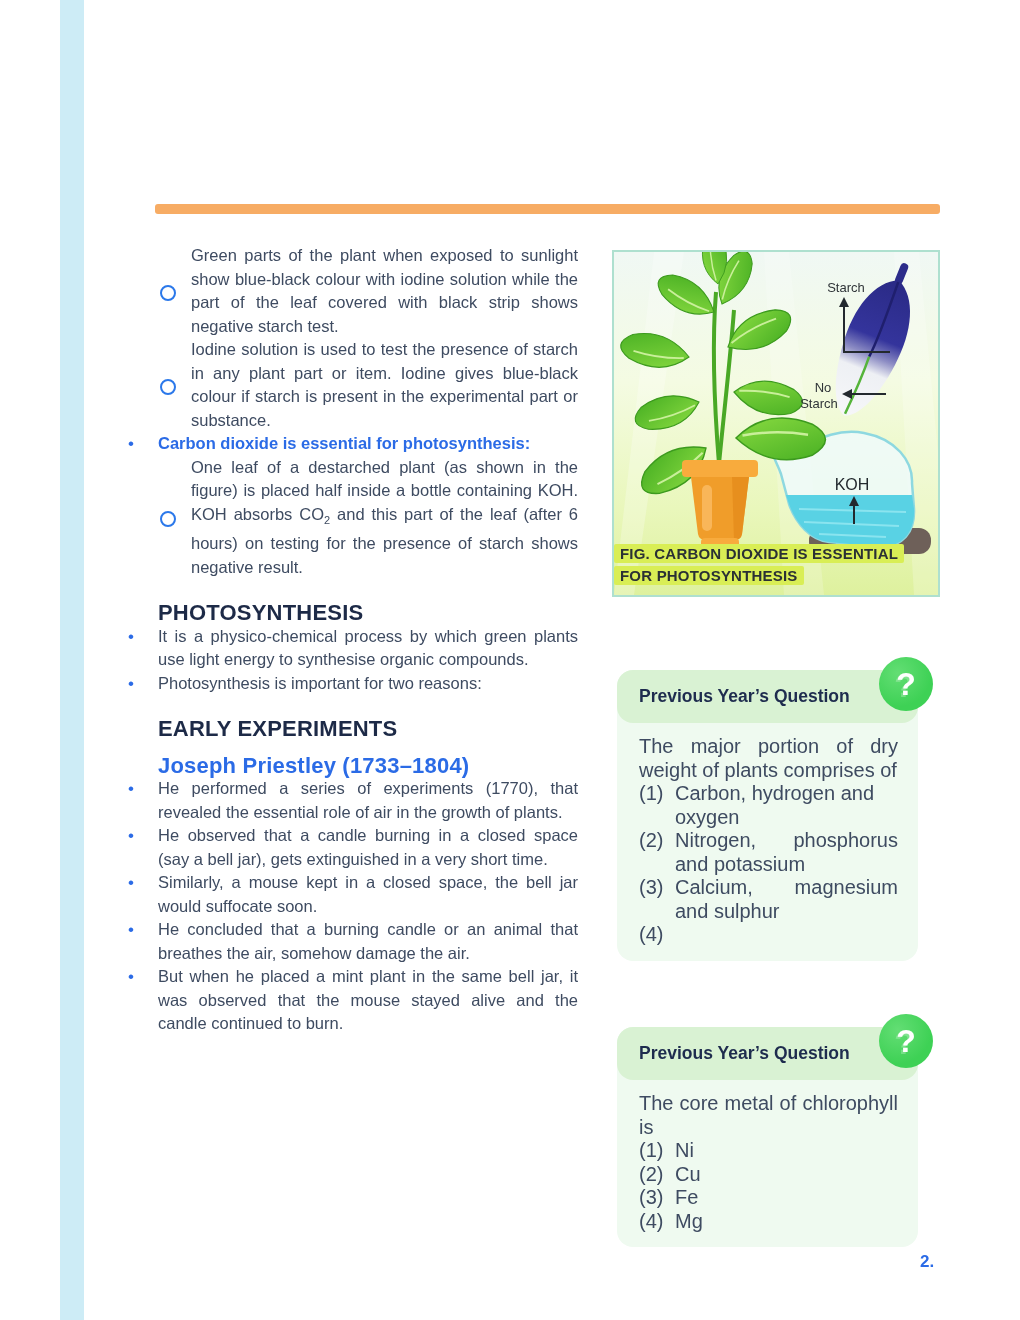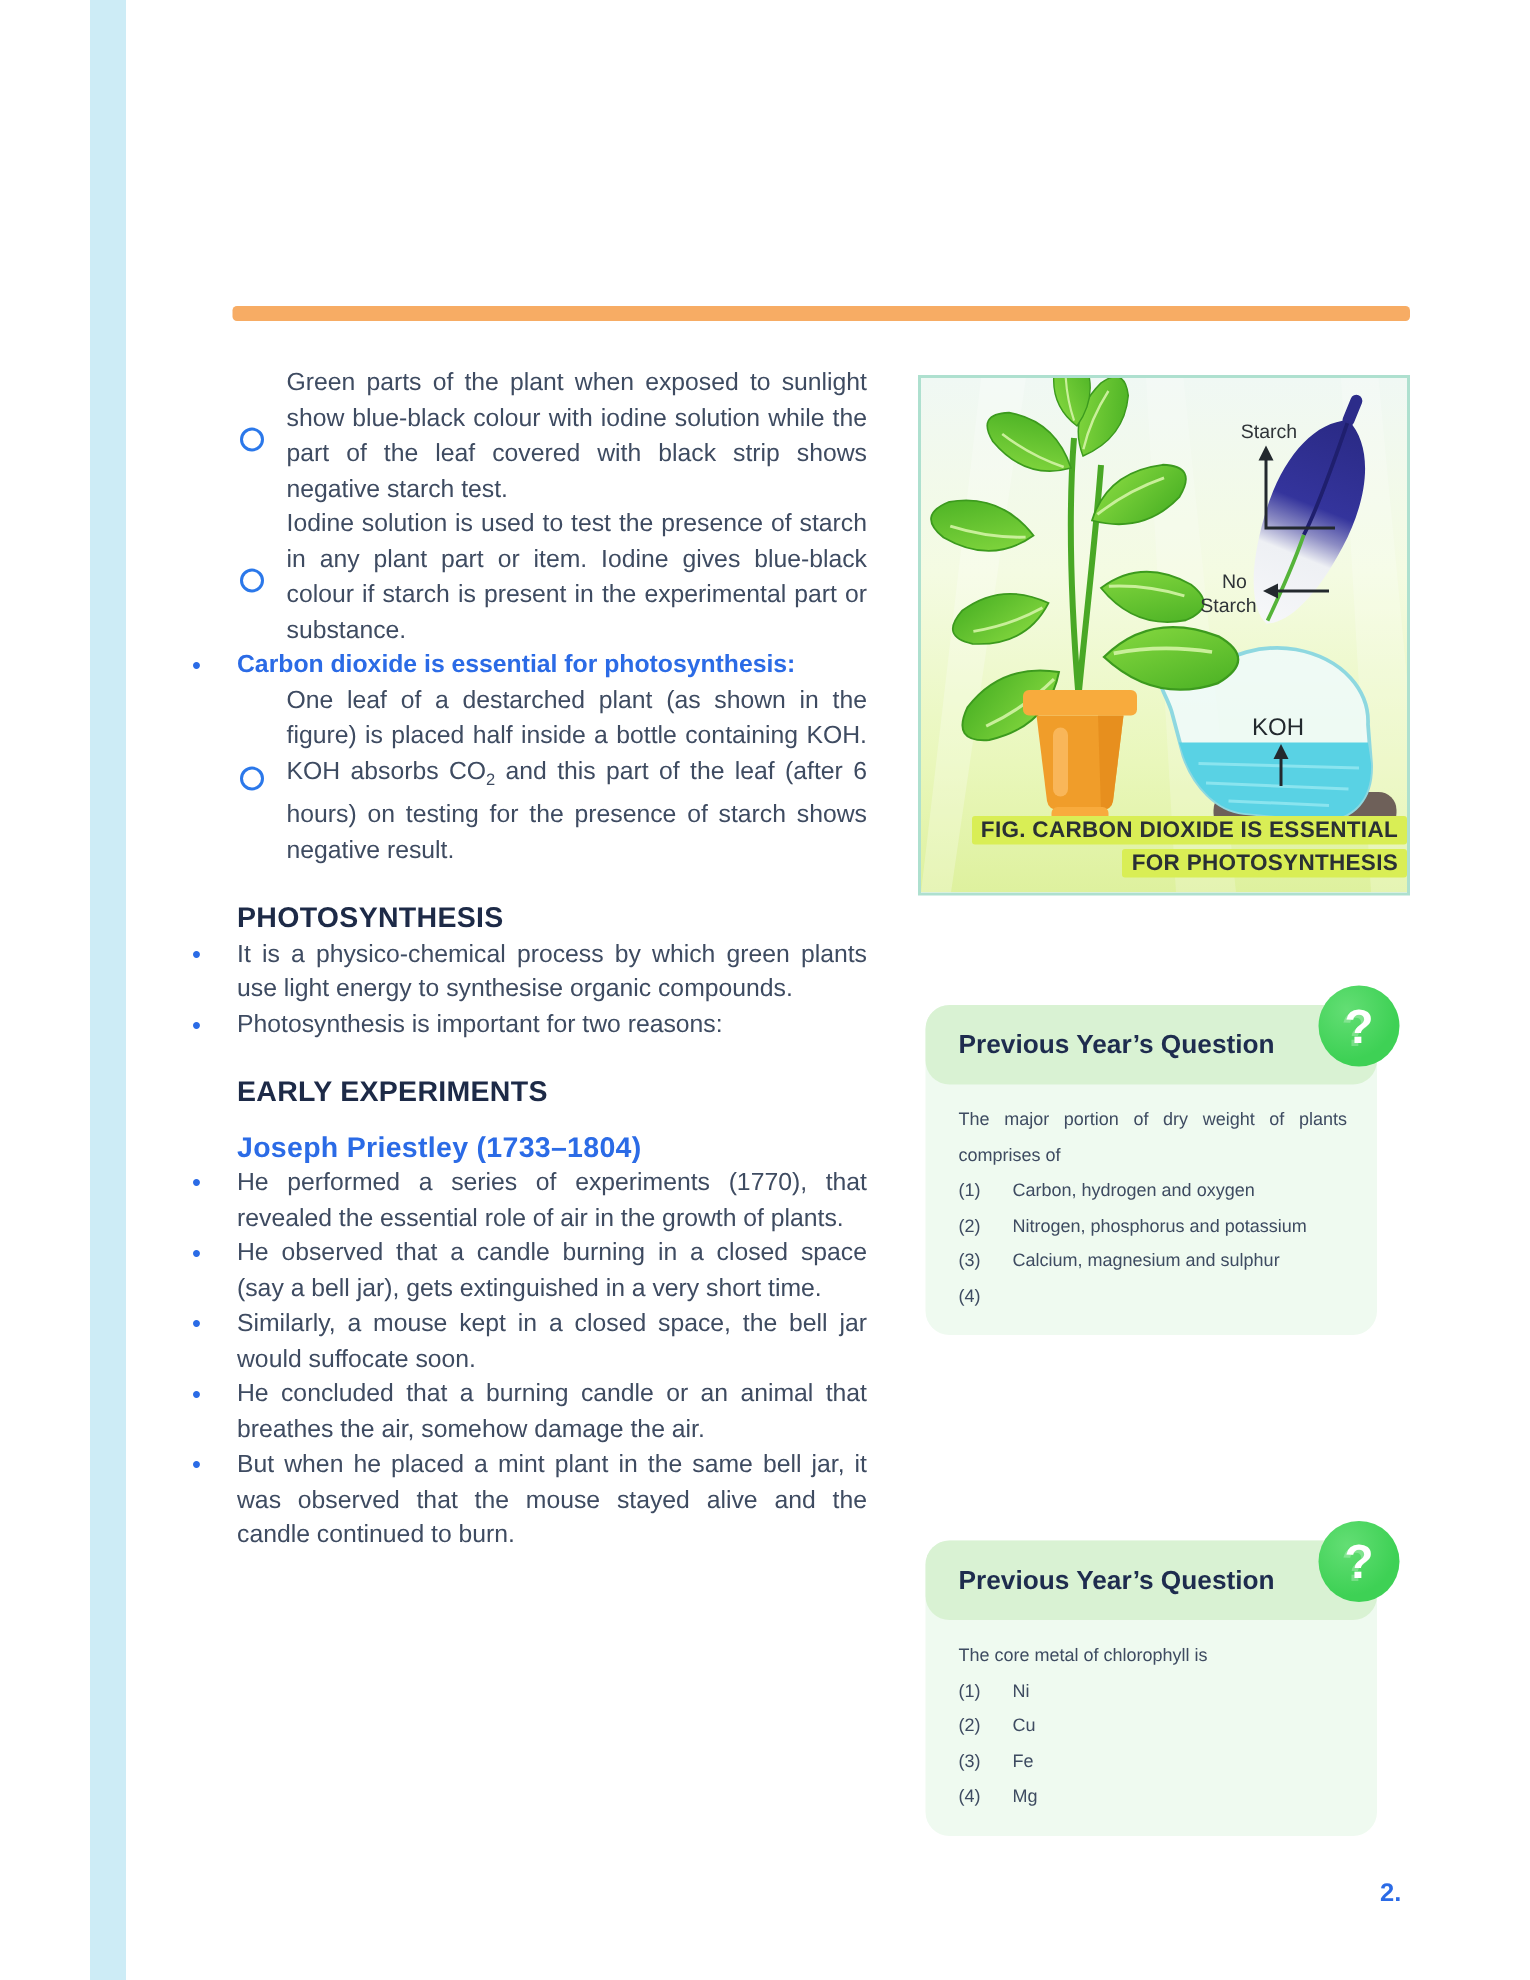--- a/index.html
+++ b/index.html
@@ -12,52 +12,52 @@
   .accent-bar{position:absolute;left:155px;top:204px;width:785px;height:10px;background:#f7ac64;border-radius:3px;}
 
   
   .left-col{position:absolute;left:128px;top:244px;width:450px;font-size:16.5px;line-height:23.5px;}
   .li{display:flex;align-items:flex-start;}
   .li .dot{flex:none;width:30px;color:#2b6be6;font-size:17px;line-height:23.5px;}
   .li .txt{flex:1;text-align:justify;}
   .li2{display:flex;align-items:center;padding-left:32px;}
   .li2 .ring{flex:none;width:12px;height:12px;border:2.5px solid #2b78ea;border-radius:50%;margin-top:4px;background:#fff;}
   .li2 .txt{flex:1;margin-left:15px;text-align:justify;}
-  .h-dark{font-weight:bold;color:#1d2a47;font-size:19px;margin-left:30px;letter-spacing:.2px;}
+  .h-dark{font-weight:bold;color:#1d2a47;font-size:22px;margin-left:30px;letter-spacing:.2px;}
   .h-blue{font-weight:bold;color:#2b6be6;}
   .blue-line .txt{font-weight:bold;color:#2b6be6;text-align:left;}
   .gap-lg{height:22px;}
   .gap-md{height:13px;}
   sub{font-size:11px;}
 
   
   .figure-box{
     position:absolute;left:612px;top:250px;width:328px;height:347px;
     border:2px solid #aee0cf;box-sizing:border-box;overflow:hidden;
   }
   .figure-box svg{display:block;}
   .fig-caption{
-    position:absolute;left:0;right:0;bottom:8px;text-align:right;
+    position:absolute;left:0;right:0;bottom:8px;text-align:left;
     font-weight:bold;font-size:15px;line-height:22px;color:#2a3034;letter-spacing:.2px;
   }
   .fig-caption span{background:#d9ee55;padding:1px 6px;border-radius:2px;}
   .fig-label{font-size:13px;fill:#2f3438;}
 
   
   .pyq{position:absolute;left:617px;width:301px;background:#effaf0;border-radius:16px;}
   .pyq-header{position:relative;height:53px;background:#d9f2d3;border-radius:16px;}
   .pyq-title{position:absolute;left:22px;top:0;line-height:53px;font-weight:bold;font-size:17.5px;color:#1e2c4e;}
   .pyq-circle{
     position:absolute;width:54px;height:54px;border-radius:50%;
     background:radial-gradient(circle at 35% 30%,#63de74,#3ed155 65%);
     left:262px;top:-13px;display:flex;align-items:center;justify-content:center;
     color:#ffffff;font-weight:bold;font-size:32px;
     text-shadow:-2px 2px 0 rgba(255,255,255,.25);
   }
-  .pyq-body{padding:12px 20px 14px 22px;font-size:12px;line-height:23.5px;color:#3e4b61;}
+  .pyq-body{padding:12px 20px 14px 22px;font-size:20px;line-height:23.5px;color:#3e4b61;}
   .pyq-question{text-align:justify;}
   .opt{display:flex;align-items:flex-start;}
   .opt .num{flex:none;width:36px;}
   .opt .otx{flex:1;}
   .opt .otx.just{text-align:justify;}
 
   .page-num{position:absolute;left:920px;top:1252px;font-weight:bold;font-size:17px;color:#2b6be6;}
 </style>
 </head>
 <body>

